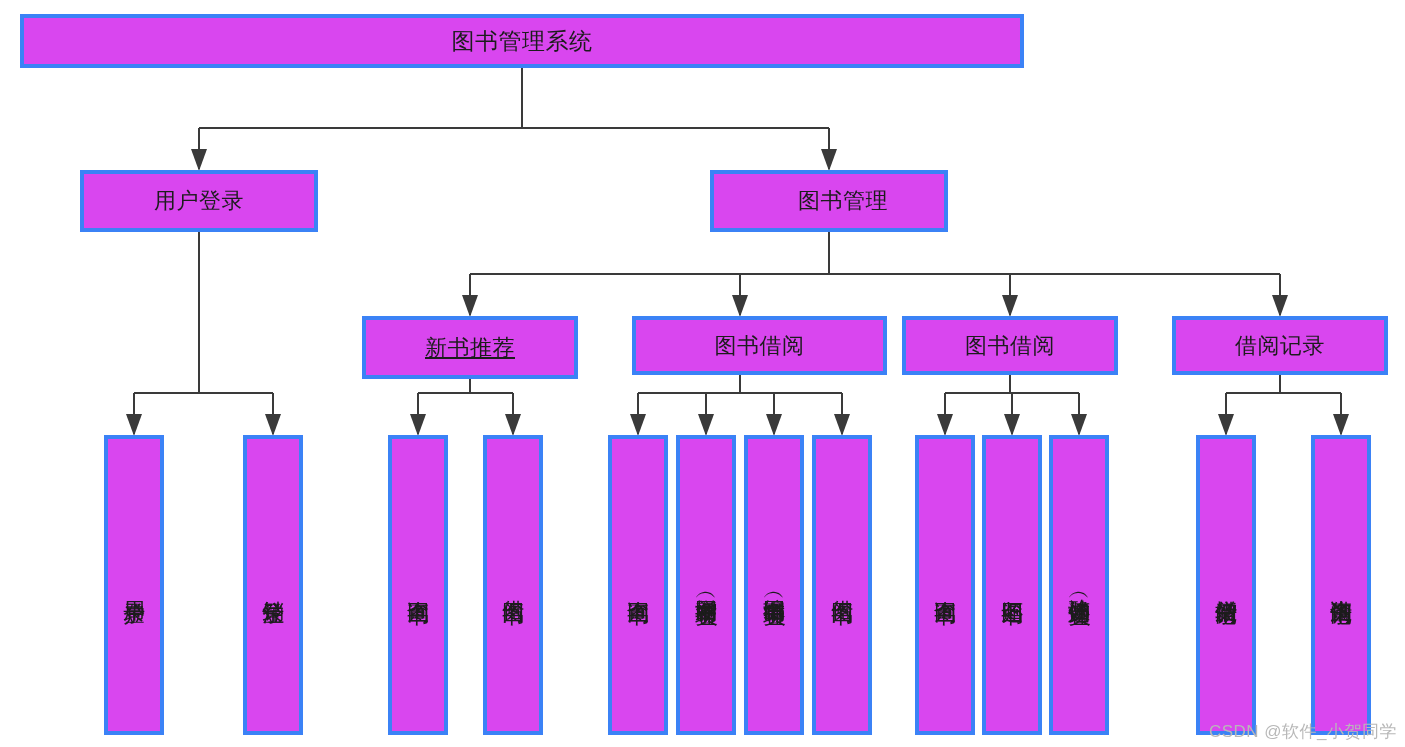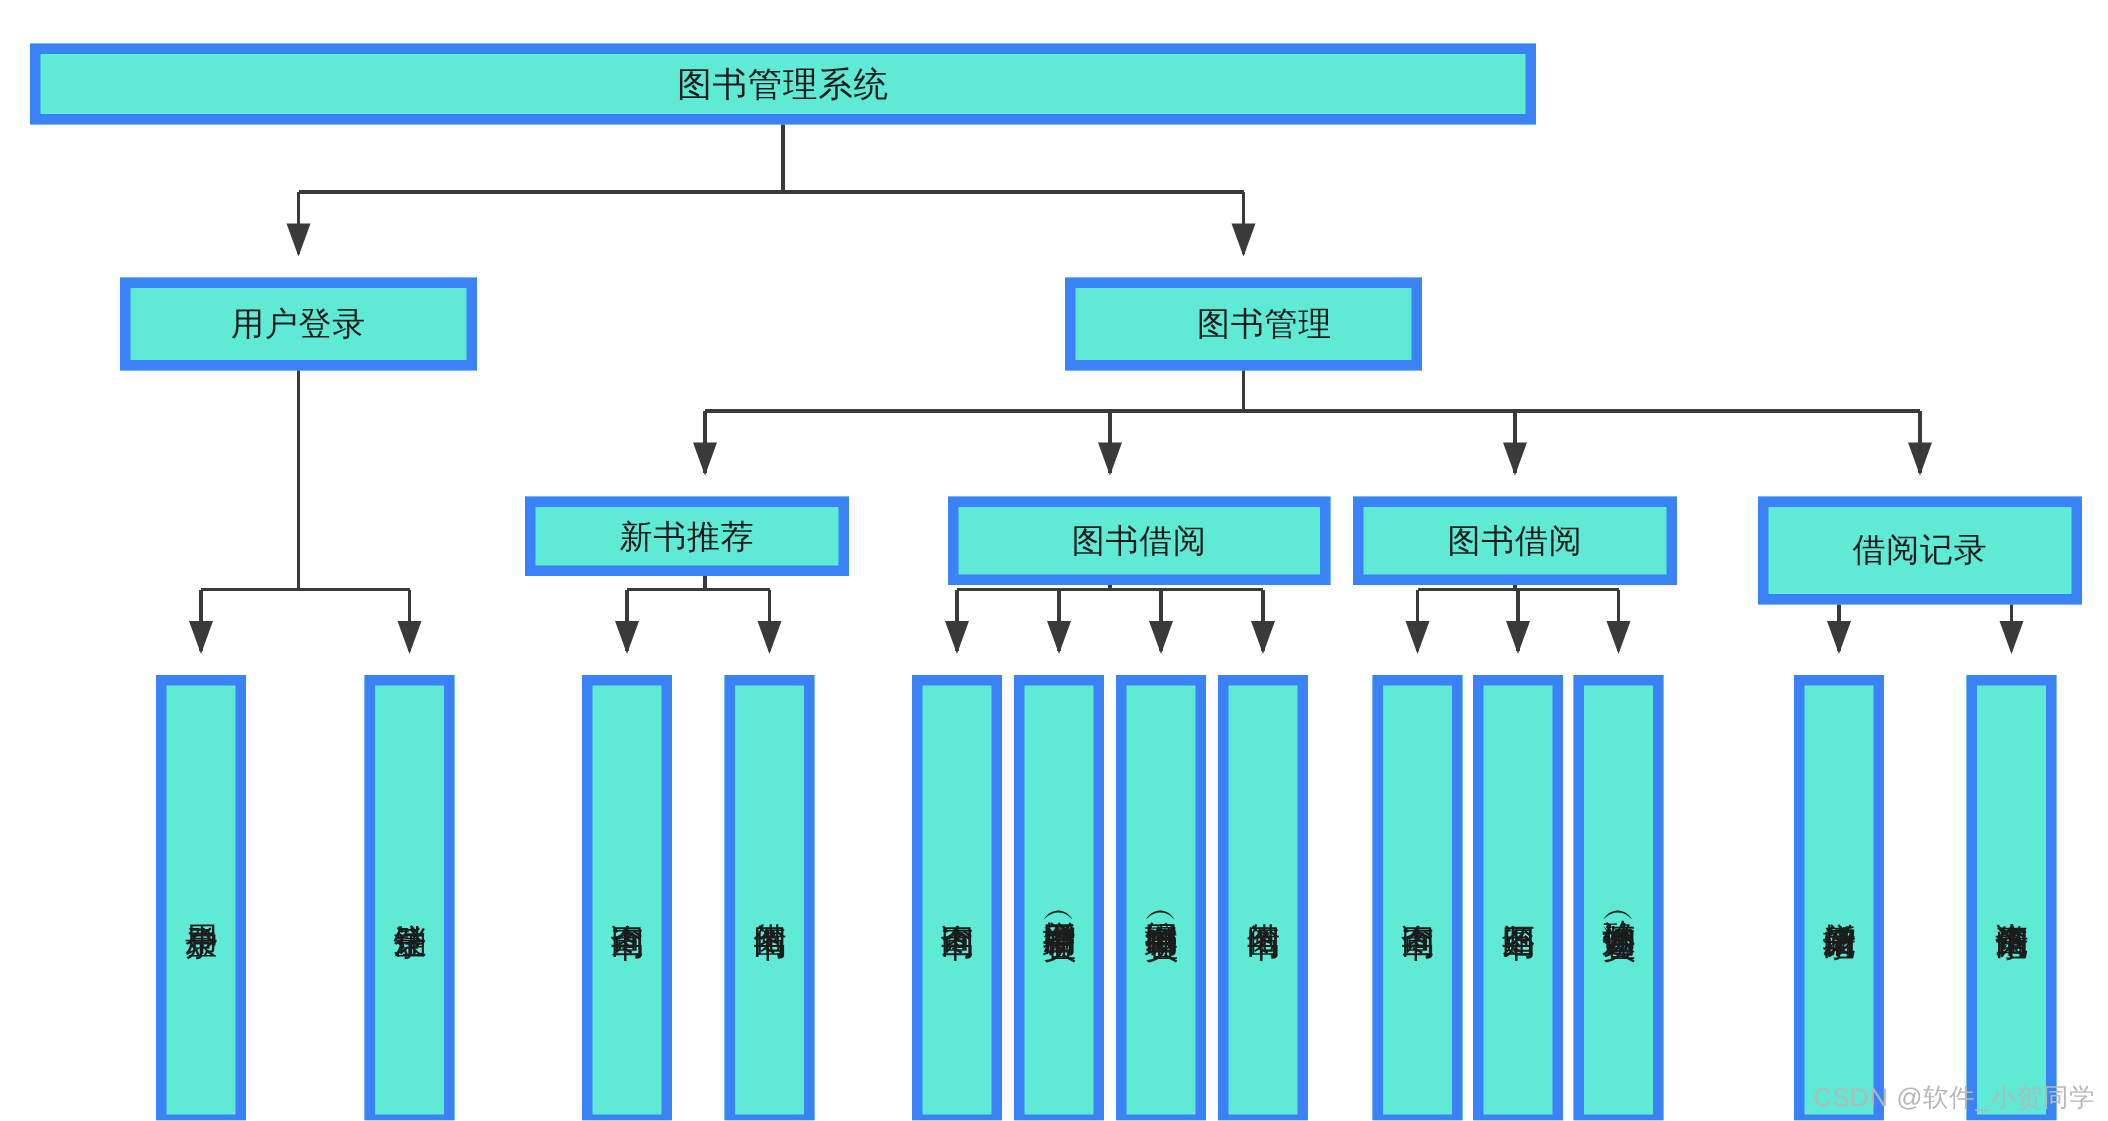--- a/index.html
+++ b/index.html
@@ -20,28 +20,27 @@
   #edges {
     position: absolute;
     left: 0;
     top: 0;
     width: 1405px;
     height: 747px;
   }
   .node {
     position: absolute;
     box-sizing: border-box;
-    border: 7px solid #3b82f6;
-    background: #5eead4;
+    border: 4px solid #3b82f6;
+    background: #d946ef;
     display: flex;
     align-items: center;
     justify-content: center;
     color: #1c1c1c;
     z-index: 2;
-    margin-top: 15px;
   }
   .node .label {
     display: block;
     text-align: center;
     line-height: 1.0;
     white-space: pre;
   }
   .node.horiz .label {
     font-size: 22px;
     letter-spacing: 0.5px;
@@ -131,30 +130,30 @@
   <div id="nodes-layer">
       <div class="node horiz root" style="left: 20px; top: 14px; width: 1004px; height: 54px;">
         <span class="label">图书管理系统</span>
       </div>
       <div class="node horiz" style="left: 80px; top: 170px; width: 238px; height: 62px;">
         <span class="label">用户登录</span>
       </div>
       <div class="node horiz" style="left: 710px; top: 170px; width: 238px; height: 62px; padding-left: 28px;">
         <span class="label">图书管理</span>
       </div>
-      <div class="node horiz" style="left: 350px; top: 316px; width: 216px; height: 53px;">
+      <div class="node horiz" style="left: 362px; top: 316px; width: 216px; height: 63px; text-decoration: underline;">
         <span class="label">新书推荐</span>
       </div>
       <div class="node horiz" style="left: 632px; top: 316px; width: 255px; height: 59px;">
         <span class="label">图书借阅</span>
       </div>
       <div class="node horiz" style="left: 902px; top: 316px; width: 216px; height: 59px;">
         <span class="label">图书借阅</span>
       </div>
-      <div class="node horiz" style="left: 1172px; top: 316px; width: 216px; height: 72px;">
+      <div class="node horiz" style="left: 1172px; top: 316px; width: 216px; height: 59px;">
         <span class="label">借阅记录</span>
       </div>
       <div class="node vert" style="left: 104px; top: 435px; width: 60px; height: 300px;">
         <span class="label">用户登录</span>
       </div>
       <div class="node vert" style="left: 243px; top: 435px; width: 60px; height: 300px;">
         <span class="label">注销登录</span>
       </div>
       <div class="node vert" style="left: 388px; top: 435px; width: 60px; height: 300px;">
         <span class="label">查询图书</span>

